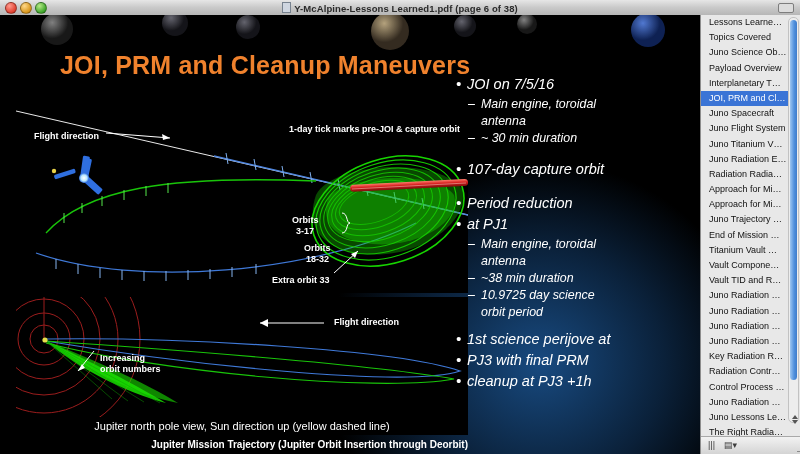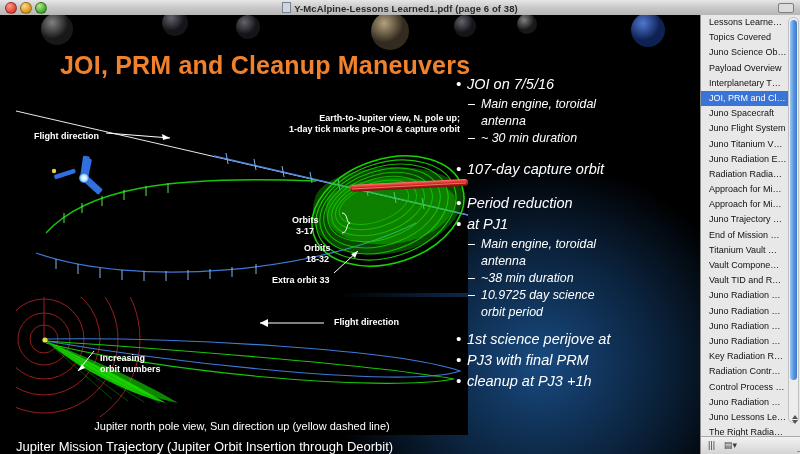--- a/index.html
+++ b/index.html
@@ -78,21 +78,21 @@
     position:absolute;color:#fff;font-size:9px;font-weight:bold;
     line-height:11px;white-space:nowrap;
   }
   .cap-line{
     position:absolute;left:16px;top:402px;width:452px;height:18px;
     background:#000;color:#fff;font-size:11px;
     display:flex;align-items:center;justify-content:center;
   }
   .cap-bottom{
     position:absolute;left:16px;top:424px;width:452px;
-    color:#fff;font-size:13px;font-weight:normal;text-align:left;
+    color:#fff;font-size:10px;font-weight:bold;text-align:right;
   }
 
   
   .bullets{
     position:absolute;left:456px;top:60px;width:212px;color:#fff;font-style:italic;
   }
   .b1{font-size:14.5px;line-height:19px;margin:0 0 2px 0;position:relative;padding-left:11px;}
   .b1::before{content:"•";position:absolute;left:0;top:-1px;font-size:15px;}
   .b2{font-size:12.4px;line-height:16px;margin:0 0 1px 0;position:relative;padding-left:25px;}
   .b2::before{content:"–";position:absolute;left:12px;top:0;}
@@ -270,21 +270,20 @@
             <circle cx="0" cy="0" r="5" fill="url(#scGlow)"></circle>
           </g>
         </svg>
 
         
         <div class="diagram-note" style="left:18px;top:28px;">Flight direction</div>
         <svg width="80" height="14" style="position:absolute;left:90px;top:26px;">
           <line x1="0" y1="4" x2="64" y2="9" stroke="#fff" stroke-width="1.1"></line>
           <polygon points="64,9 56,5 57,11" fill="#fff"></polygon>
         </svg>
-        <div class="diagram-note" style="left:258px;top:10px;text-align:right;width:186px;">Earth-to-Jupiter view, N. pole up;</div>
         <div class="diagram-note" style="left:238px;top:21px;text-align:right;width:206px;">1-day tick marks pre-JOI &amp; capture orbit</div>
 
         <div class="diagram-note" style="left:276px;top:112px;">Orbits</div>
         <div class="diagram-note" style="left:280px;top:123px;">3-17</div>
         <div class="diagram-note" style="left:288px;top:140px;">Orbits</div>
         <div class="diagram-note" style="left:290px;top:151px;">18-32</div>
         <div class="diagram-note" style="left:256px;top:172px;">Extra orbit 33</div>
         <svg width="60" height="40" style="position:absolute;left:308px;top:108px;">
           <path d="M18,2 C24,2 22,12 26,12 C22,12 24,22 18,22" stroke="#fff" stroke-width="1" fill="none"></path>
         </svg>

